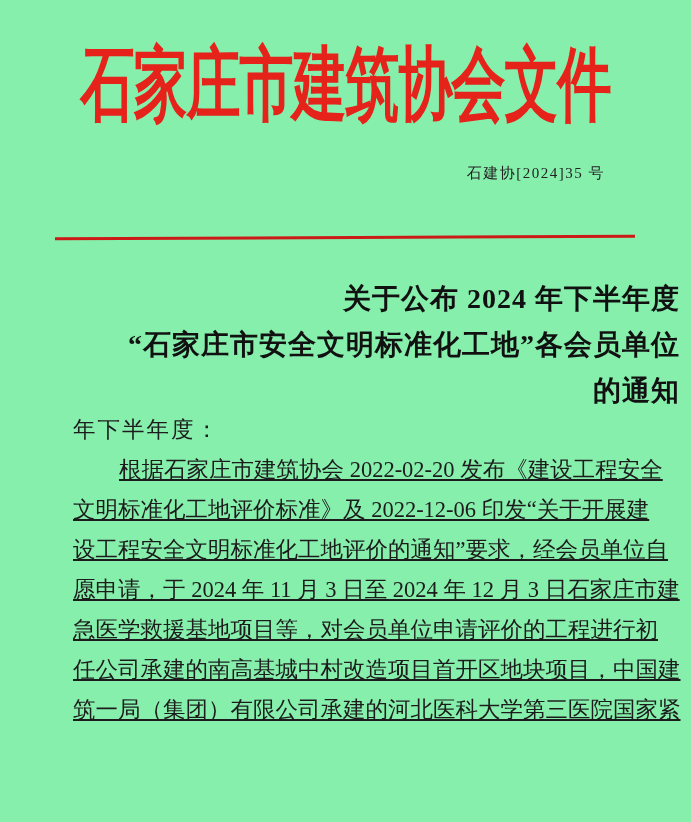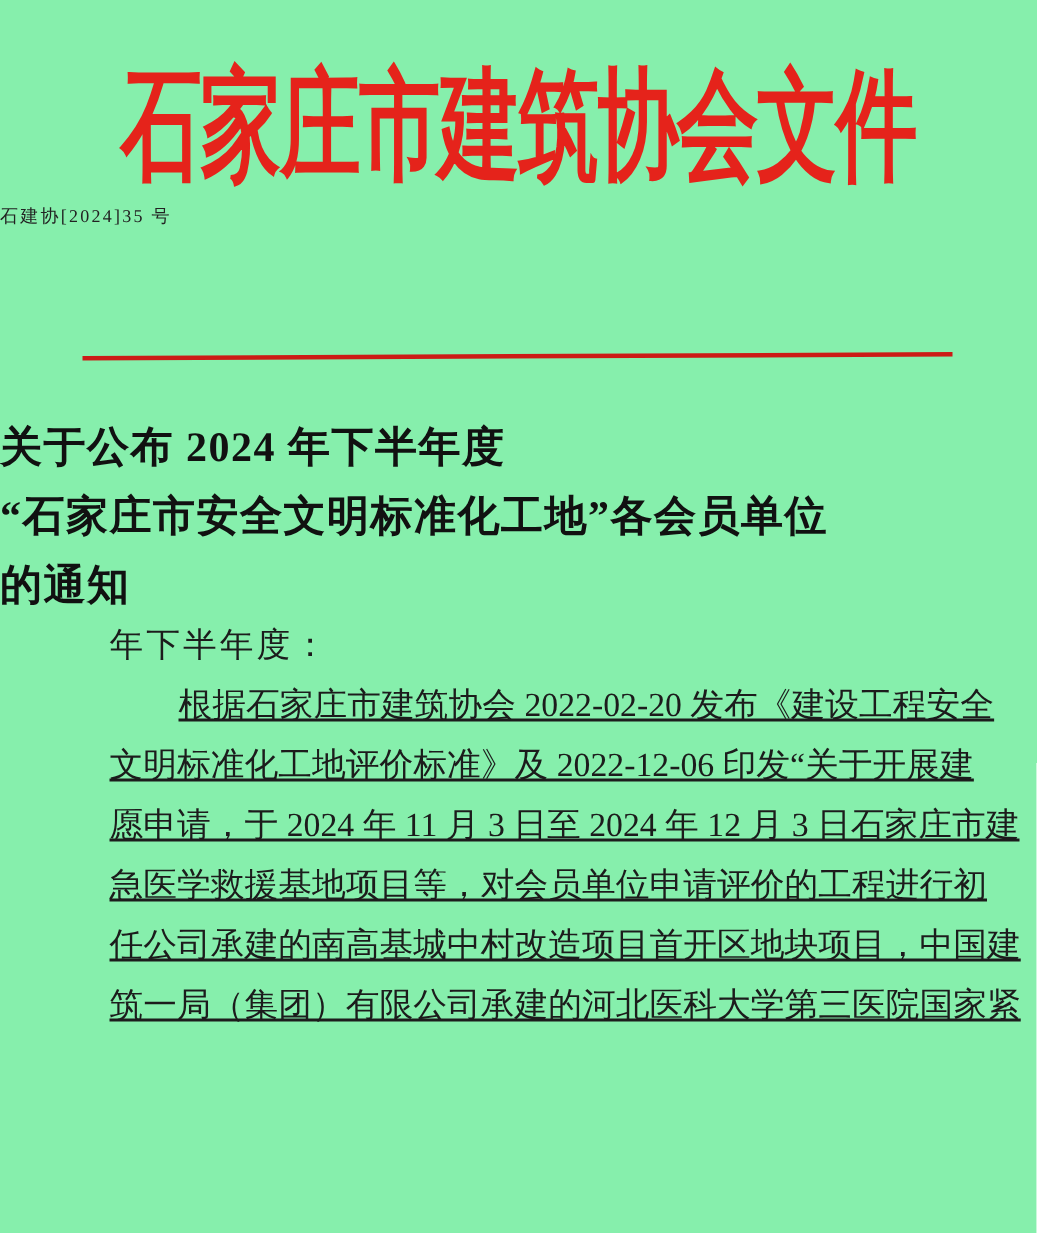--- a/index.html
+++ b/index.html
@@ -30,44 +30,44 @@
     font-size: 54px;
     font-weight: bold;
     color: #e5231b;
     white-space: nowrap;
     letter-spacing: -1px;
     transform: scaleY(1.5);
     transform-origin: center top;
   }
   .doc-number {
     position: absolute;
-    top: 136px;
+    top: 164px;
     left: 0;
     width: 605px;
-    text-align: left;
-    font-size: 12px;
+    text-align: right;
+    font-size: 15px;
     letter-spacing: 1.5px;
     color: #222222;
   }
   .red-rule {
     position: absolute;
     top: 236px;
     left: 55px;
     width: 580px;
     height: 3px;
     background: #cc1b16;
     transform: rotate(-0.25deg);
   }
   
   .doc-title {
     position: absolute;
     top: 276px;
     left: 0;
     width: 680px;
-    text-align: left;
+    text-align: right;
     font-size: 28px;
     font-weight: bold;
     color: #111111;
     line-height: 46px;
     letter-spacing: 1px;
   }
   
   .doc-body {
     position: absolute;
     top: 410px;
@@ -109,19 +109,20 @@
   <div class="doc-title">
     <div class="doc-title-line">关于公布 2024 年下半年度</div>
     <div class="doc-title-line">“石家庄市安全文明标准化工地”各会员单位</div>
     <div class="doc-title-line">的通知</div>
   </div>
 
   <div class="doc-body">
     <div class="salutation">年下半年度：</div>
     <div class="body-line indent">根据石家庄市建筑协会 2022-02-20 发布《建设工程安全</div>
     <div class="body-line">文明标准化工地评价标准》及 2022-12-06 印发“关于开展建</div>
+    <div class="body-line">设工程安全文明标准化工地评价的通知”要求，经会员单位自</div>
     <div class="body-line">愿申请，于 2024 年 11 月 3 日至 2024 年 12 月 3 日石家庄市建</div>
     <div class="body-line">急医学救援基地项目等，对会员单位申请评价的工程进行初</div>
     <div class="body-line">任公司承建的南高基城中村改造项目首开区地块项目，中国建</div>
     <div class="body-line">筑一局（集团）有限公司承建的河北医科大学第三医院国家紧</div>
   </div>
 
 </div>
 
 </body></html>

